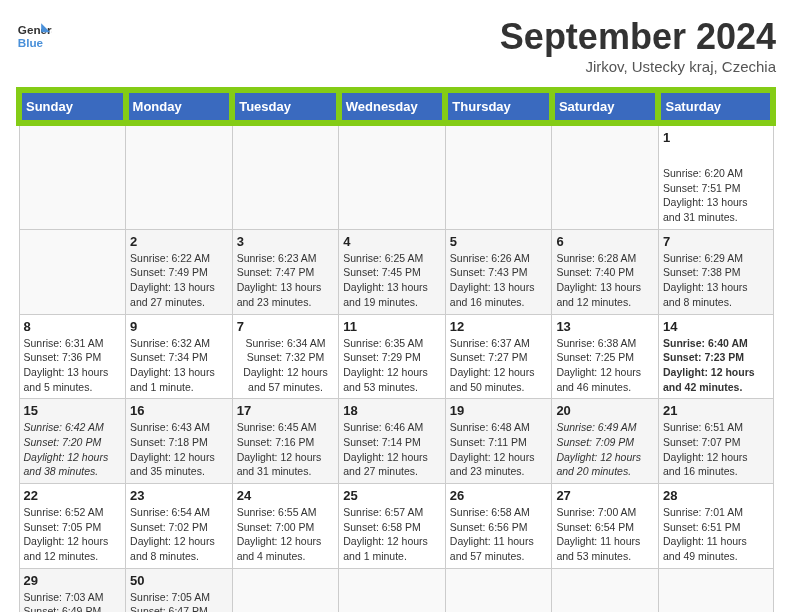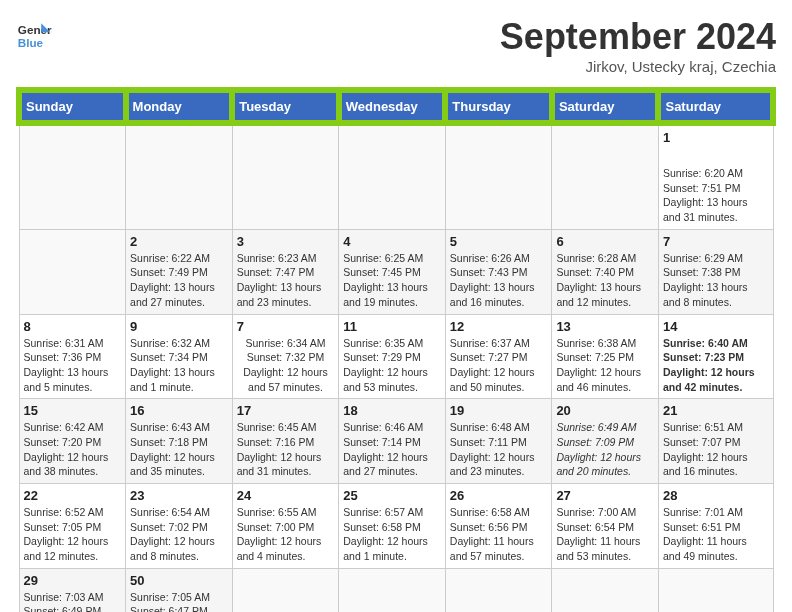--- a/index.html
+++ b/index.html
@@ -214,21 +214,21 @@
           <span class="day-num">14</span>
           <div class="day-info" style="white-space: pre-line; font-weight: bold;">Sunrise: 6:40 AM
 Sunset: 7:23 PM
 Daylight: 12 hours
 and 42 minutes.</div>
         </td>
       </tr>
       <tr>
         <td>
           <span class="day-num">15</span>
-          <div class="day-info" style="white-space: pre-line;">Sunrise: 6:42 AM
+          <div class="day-info" style="white-space: pre-line; font-style: italic;">Sunrise: 6:42 AM
 Sunset: 7:20 PM
 Daylight: 12 hours
 and 38 minutes.</div>
         </td>
         <td>
           <span class="day-num">16</span>
           <div class="day-info" style="white-space: pre-line;">Sunrise: 6:43 AM
 Sunset: 7:18 PM
 Daylight: 12 hours
 and 35 minutes.</div>

